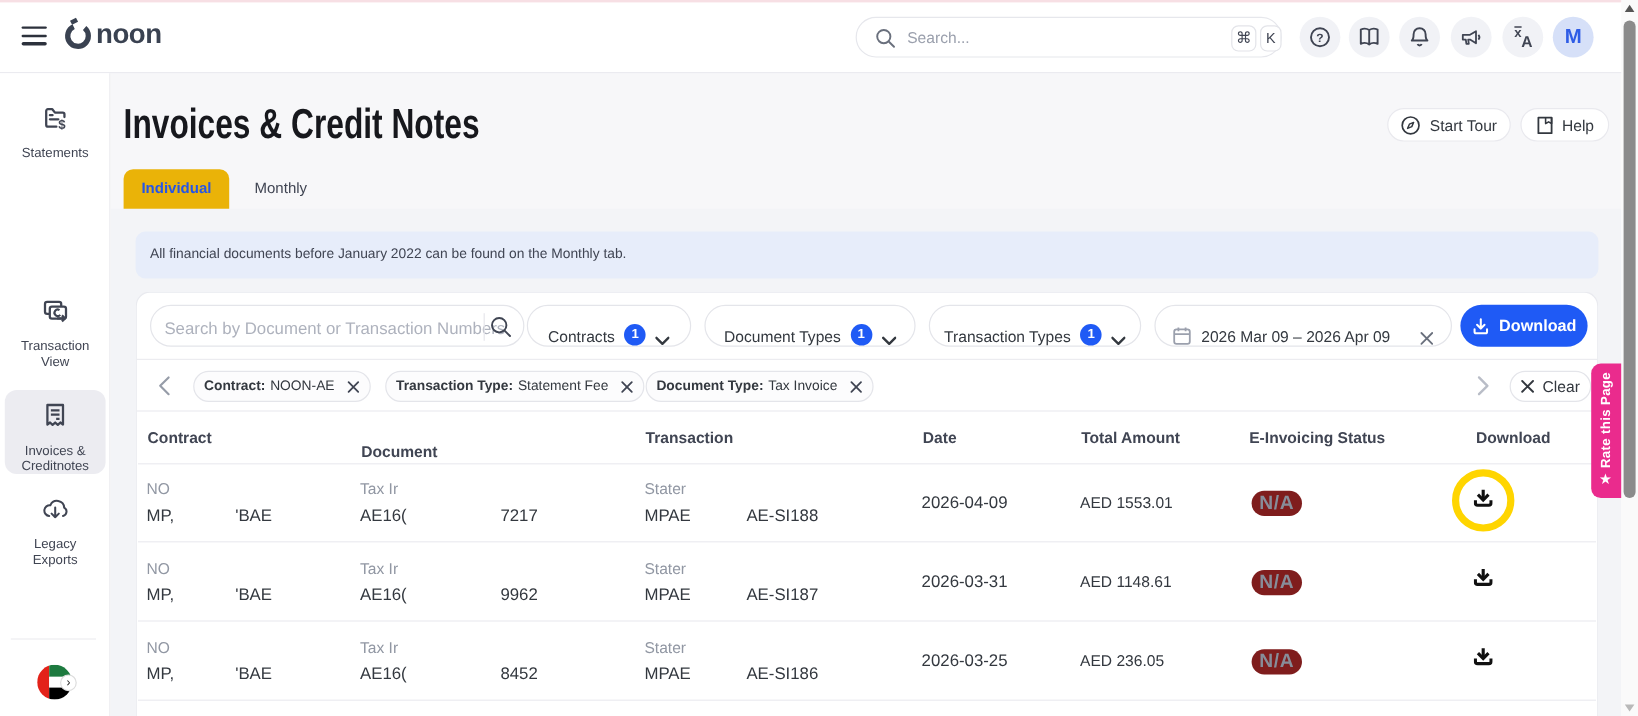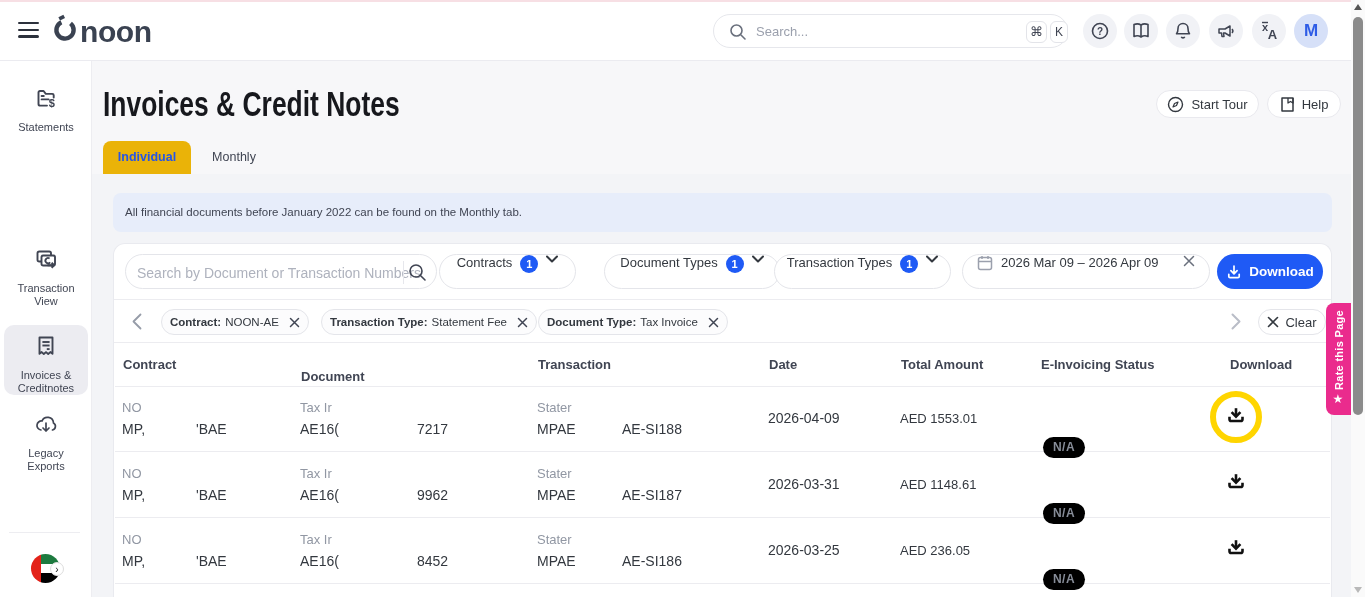--- a/index.html
+++ b/index.html
@@ -5,21 +5,21 @@
 * { margin:0; padding:0; box-sizing:border-box; }
 html,body { width:1365px; height:597px; overflow:hidden; }
 body { font-family:"Liberation Sans",sans-serif; background:#f7f7f9; position:relative; color:#404553; }
 
 
 #topbar { position:absolute; left:0; top:0; width:1365px; height:61px; background:#fff; border-bottom:1px solid #ebebf0; }
 #topline { position:absolute; left:0; top:0; width:1365px; height:2px; background:#f7dfe4; }
 #burger { position:absolute; left:18px; top:22px; width:21px; height:16px; }
 #burger div { height:2.4px; background:#2c313c; border-radius:2px; margin-bottom:4.3px; }
 #logo { position:absolute; left:53px; top:14px; }
-#logotext { position:absolute; left:80px; top:15px; font-size:30px; font-weight:bold; color:#3a4251; letter-spacing:-0.4px; }
+#logotext { position:absolute; left:80px; top:15px; font-size:23px; font-weight:bold; color:#3a4251; letter-spacing:-0.4px; }
 
 #searchbar { position:absolute; left:713px; top:14px; width:355px; height:34px; background:#fff; border:1px solid #e6e7ec; border-radius:17px; }
 #searchbar .ph { position:absolute; left:42px; top:9px; font-size:13px; color:#9ba0ad; }
 .key { position:absolute; top:6px; height:22px; border:1px solid #e3e4e9; border-radius:6px; background:#fff; color:#404553; font-size:12px; text-align:center; line-height:20px; }
 
 .cbtn { position:absolute; top:14px; width:34px; height:34px; border-radius:50%; background:#f1f2f6; display:flex; align-items:center; justify-content:center; }
 #avatar { position:absolute; top:14px; left:1294px; width:34px; height:34px; border-radius:50%; background:#d6e0f8; color:#2e5ce6; font-weight:bold; font-size:17px; text-align:center; line-height:34px; }
 
 
 #sidebar { position:absolute; left:0; top:61px; width:92px; height:536px; background:#fff; border-right:1px solid #ededf1; }
@@ -37,37 +37,37 @@
 
 #panel { position:absolute; left:92px; top:174px; width:1259px; height:423px; background:#f3f4f7; }
 
 #banner { position:absolute; left:113px; top:193px; width:1219px; height:39px; background:#e7edfa; border-radius:8px; font-size:11.5px; color:#404553; line-height:39px; padding-left:12px; }
 
 #card { position:absolute; left:113px; top:243px; width:1219px; height:354px; background:#fff; border:1px solid #e9eaef; border-radius:12px 12px 0 0; border-bottom:none; }
 
 
 #searchinput { position:absolute; left:11px; top:10px; width:312px; height:35px; border:1px solid #e4e5ea; border-radius:18px; }
 #searchinput .ph { position:absolute; left:11px; top:10px; font-size:14px; color:#aeb2bd; }
-.fpill { position:absolute; top:10px; height:35px; background:#fff; border:1px solid #e4e5ea; border-radius:18px; display:flex; align-items:flex-start; justify-content:center; gap:8px; font-size:13px; color:#33383f; }
+.fpill { position:absolute; top:10px; height:35px; background:#fff; border:1px solid #e4e5ea; border-radius:18px; display:flex; align-items:flex-end; justify-content:center; gap:8px; font-size:13px; color:#33383f; }
 .badge { width:18px; height:18px; border-radius:50%; background:#1f5af5; color:#fff; font-size:11px; font-weight:bold; text-align:center; line-height:18px; }
 #dlbtn { position:absolute; left:1103px; top:10px; width:106px; height:35px; background:#1f5af5; border-radius:18px; color:#fff; font-size:13.5px; font-weight:bold; display:flex; align-items:center; justify-content:center; gap:7px; }
 
 
 #chiprow { position:absolute; left:0; top:55px; width:1217px; height:44px; border-top:1px solid #ececf0; border-bottom:1px solid #ececf0; }
 .chip { position:absolute; top:9px; height:26px; background:#fcfcfd; border:1px solid #e4e5ea; border-radius:13px; font-size:11.5px; color:#33383f; display:flex; align-items:center; padding:0 8px; gap:4px; }
 .chip b { font-weight:bold; }
 #clearbtn { position:absolute; left:1144px; top:9px; width:68px; height:26px; background:#fff; border:1px solid #e4e5ea; border-radius:13px; font-size:13px; color:#33383f; display:flex; align-items:center; justify-content:center; gap:6px; }
 
 
 .th { position:absolute; top:113px; font-size:13px; font-weight:bold; color:#404553; }
 .rowline { position:absolute; left:1px; width:1215px; height:1px; background:#ececf0; }
 .t1 { position:absolute; font-size:13px; color:#9197a3; }
 .t2 { position:absolute; font-size:14px; color:#33383f; }
 .t2a { position:absolute; font-size:13px; color:#33383f; }
-.nabadge { position:absolute; width:42px; height:21px; background:#000000; border-radius:11px; color:#878d99; font-size:12px; font-weight:bold; text-align:center; line-height:21px; letter-spacing:0.5px;margin-top:28px; }
+.nabadge { position:absolute; width:42px; height:21px; background:#7f1d1d; border-radius:11px; color:#878d99; font-size:16px; font-weight:bold; text-align:center; line-height:21px; letter-spacing:0.5px; }
 
 
 #ratetab { position:absolute; left:1326px; top:303px; width:25px; height:112px; background:#ea2b8d; border-radius:8px 0 0 8px; }
 #scrolltrack { position:absolute; left:1351px; top:0; width:14px; height:597px; background:#fafafa; }
 #scrollthumb { position:absolute; left:2px; top:17px; width:10px; height:398px; background:#8b8b8b; border-radius:5px; }
 
 #ring { position:absolute; left:1210px; top:391px; width:52px; height:52px; border:6px solid #ffd500; border-radius:50%; }
 </style>
 </head>
 <body>
@@ -204,21 +204,21 @@
         <circle cx="8" cy="8" r="6" fill="none" stroke="#404553" stroke-width="1.6"></circle>
         <line x1="12.7" y1="12.7" x2="17" y2="17" stroke="#404553" stroke-width="1.6" stroke-linecap="round"></line>
       </svg>
   </div>
 
   <div class="fpill" style="left:325px; width:137px;">Contracts <span class="badge">1</span>
     <svg width="12" height="8" viewBox="0 0 12 8">
         <path d="M1 1.5 L 6 6.5 L 11 1.5" fill="none" stroke="#33383f" stroke-width="2" stroke-linecap="round" stroke-linejoin="round"></path>
       </svg>
   </div>
-  <div class="fpill" style="left:490px; width:176px;">Document Types <span class="badge">1</span>
+  <div class="fpill" style="left:473px; width:176px;">Document Types <span class="badge">1</span>
     <svg width="12" height="8" viewBox="0 0 12 8">
         <path d="M1 1.5 L 6 6.5 L 11 1.5" fill="none" stroke="#33383f" stroke-width="2" stroke-linecap="round" stroke-linejoin="round"></path>
       </svg>
   </div>
   <div class="fpill" style="left:660px; width:177px;">Transaction Types <span class="badge">1</span>
     <svg width="12" height="8" viewBox="0 0 12 8">
         <path d="M1 1.5 L 6 6.5 L 11 1.5" fill="none" stroke="#33383f" stroke-width="2" stroke-linecap="round" stroke-linejoin="round"></path>
       </svg>
   </div>
   <div class="fpill" style="left:848px; width:248px; justify-content:flex-start; padding-left:14px; font-size:13px;">

